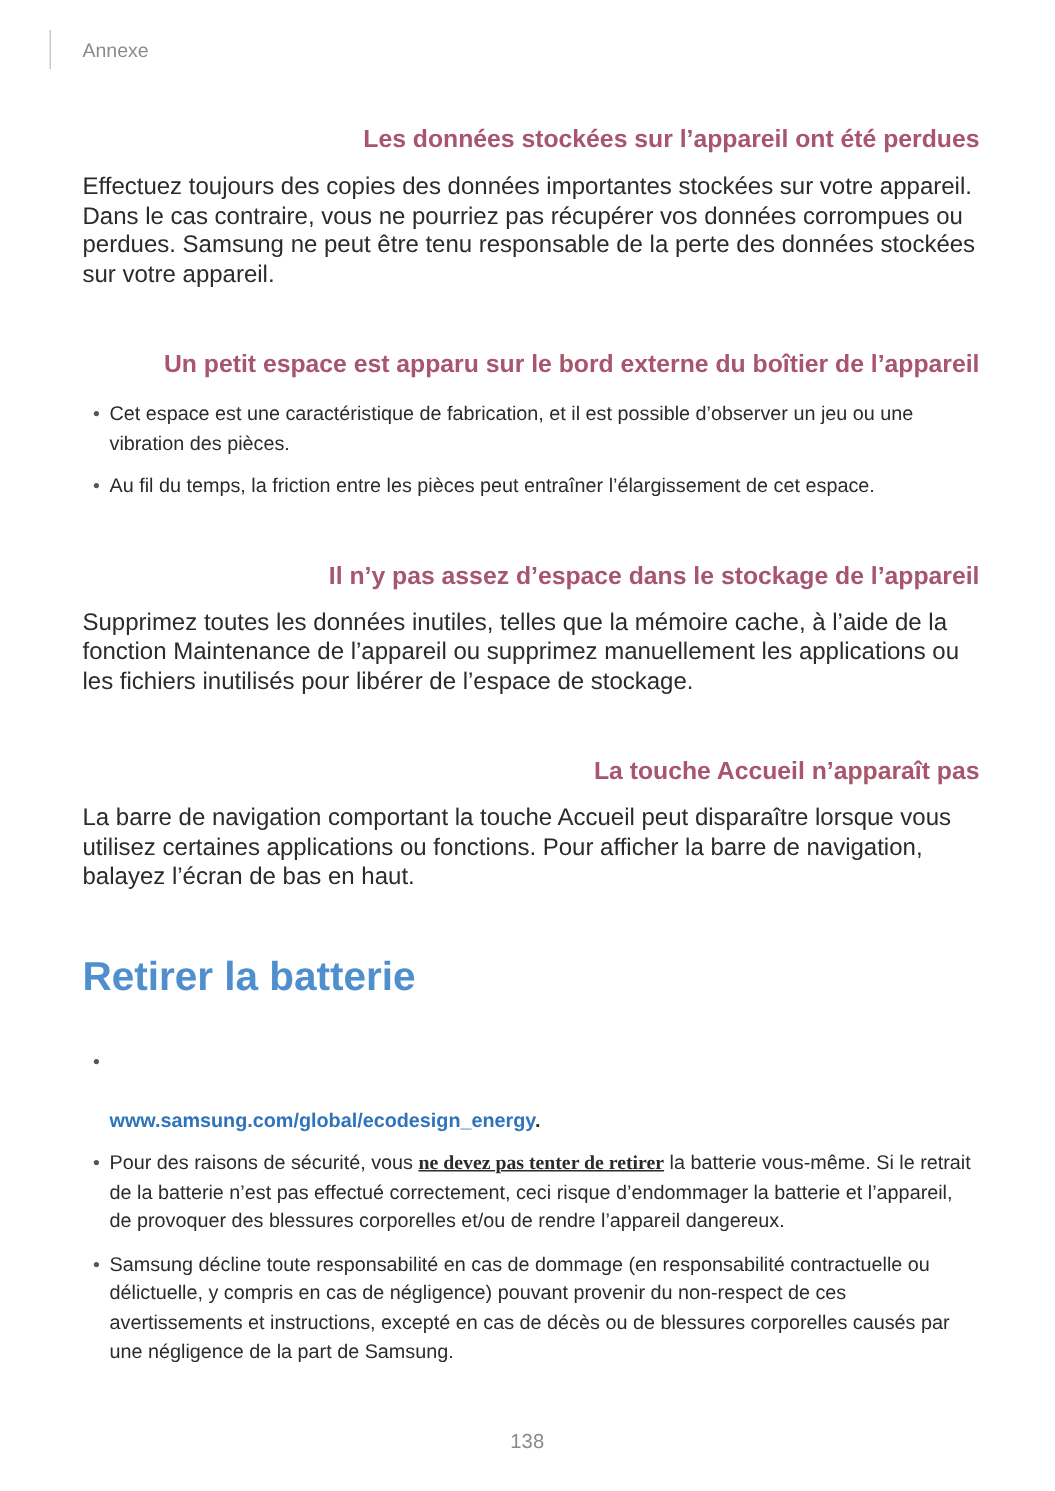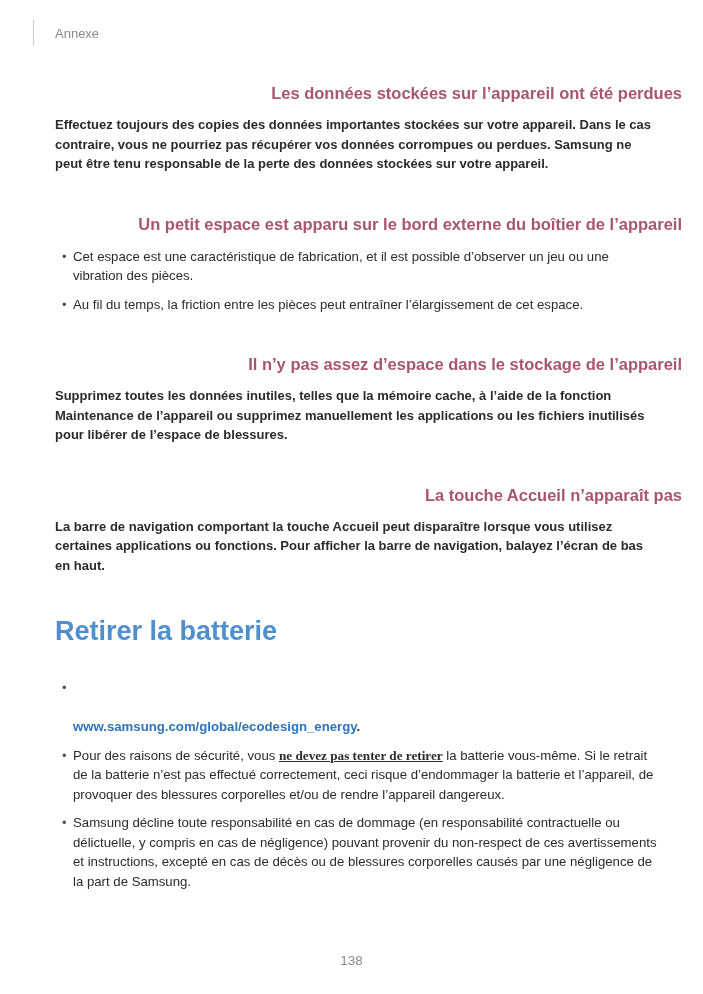--- a/index.html
+++ b/index.html
@@ -15,21 +15,21 @@
   html,body{background:#ffffff;}
   body{
     font-family:"Liberation Sans","DejaVu Sans",sans-serif;
     color:var(--body-color);
   }
   .page{
     position:relative;
     width:703px;
     height:994px;
     background:var(--page-bg);
-    padding:26px 21px 0 55px;
+    padding:26px 50px 0 55px;
     overflow:hidden;
   }
   .header-rule{
     position:absolute;
     left:33px;
     top:20px;
     width:1px;
     height:26px;
     background:var(--rule-color);
   }
@@ -42,25 +42,24 @@
     margin-top:40px;
     margin-bottom:11px;
     font-size:16.5px;
     line-height:21px;
     font-weight:700;
     color:var(--section-heading-color);
     text-align:right;
   }
   h2.section-heading.first{margin-top:41px;}
   p.body-text{
-    font-size:13px;
+    font-size:16px;
     line-height:19.5px;
     max-width:602px;
     color:var(--body-color);
-    font-weight:bold;
   }
   ul.bullets{
     list-style:none;
     margin-top:12px;
     max-width:602px;
   }
   ul.bullets li{
     display:flex;
     align-items:flex-start;
     margin-bottom:9px;
@@ -123,21 +122,21 @@
       <span class="bullet-marker">•</span>
       <span class="bullet-body">Cet espace est une caractéristique de fabrication, et il est possible d’observer un jeu ou une vibration des pièces.</span>
     </li>
     <li>
       <span class="bullet-marker">•</span>
       <span class="bullet-body">Au fil du temps, la friction entre les pièces peut entraîner l’élargissement de cet espace.</span>
     </li>
   </ul>
 
   <h2 class="section-heading">Il n’y pas assez d’espace dans le stockage de l’appareil</h2>
-  <p class="body-text">Supprimez toutes les données inutiles, telles que la mémoire cache, à l’aide de la fonction Maintenance de l’appareil ou supprimez manuellement les applications ou les fichiers inutilisés pour libérer de l’espace de blessures.</p>
+  <p class="body-text">Supprimez toutes les données inutiles, telles que la mémoire cache, à l’aide de la fonction Maintenance de l’appareil ou supprimez manuellement les applications ou les fichiers inutilisés pour libérer de l’espace de stockage.</p>
 
   <h2 class="section-heading">La touche Accueil n’apparaît pas</h2>
   <p class="body-text">La barre de navigation comportant la touche Accueil peut disparaître lorsque vous utilisez certaines applications ou fonctions. Pour afficher la barre de navigation, balayez l’écran de bas en haut.</p>
 
   <h1 class="chapter-title">Retirer la batterie</h1>
   <ul class="bullets">
     <li>
       <span class="bullet-marker">•</span>
       <span class="bullet-body">
         <br>

